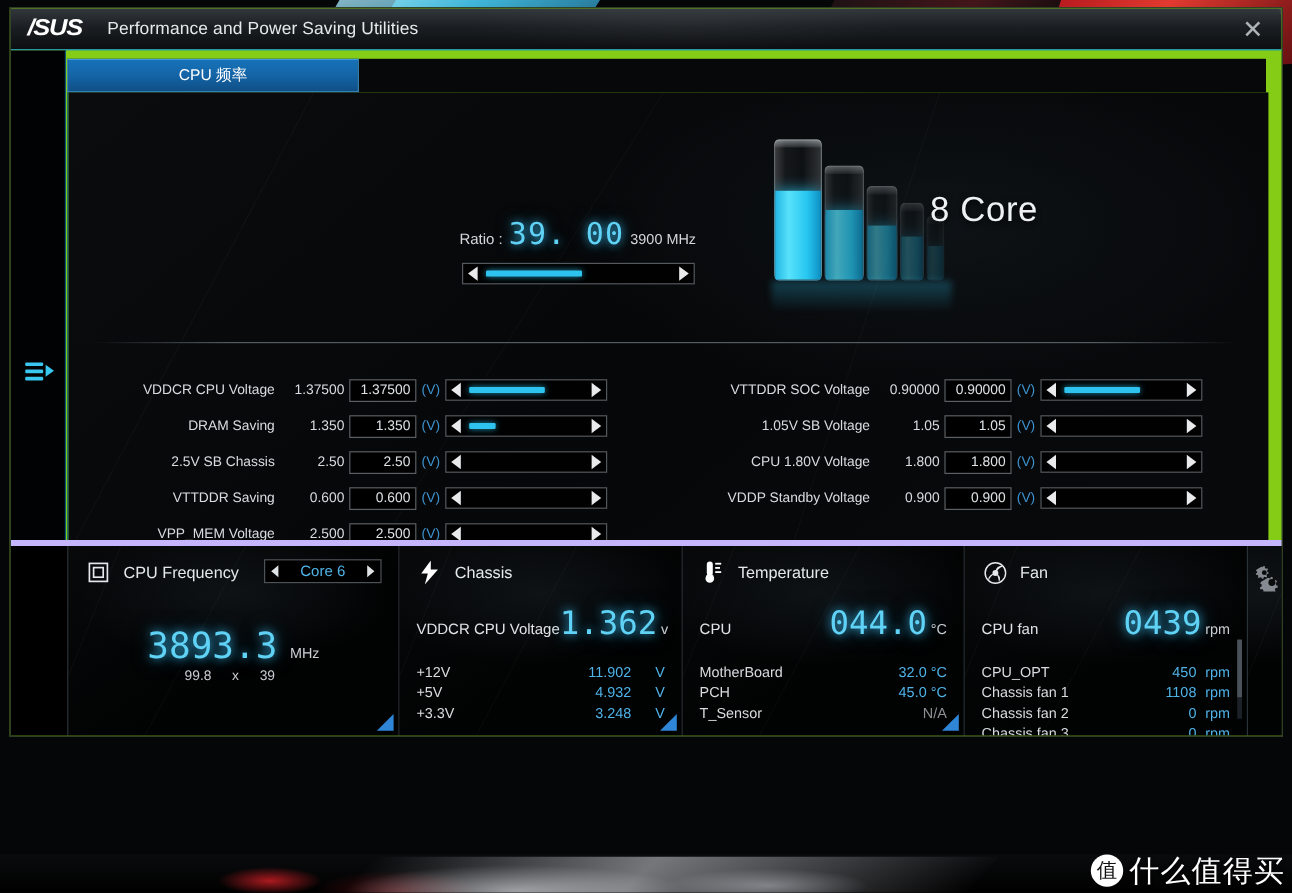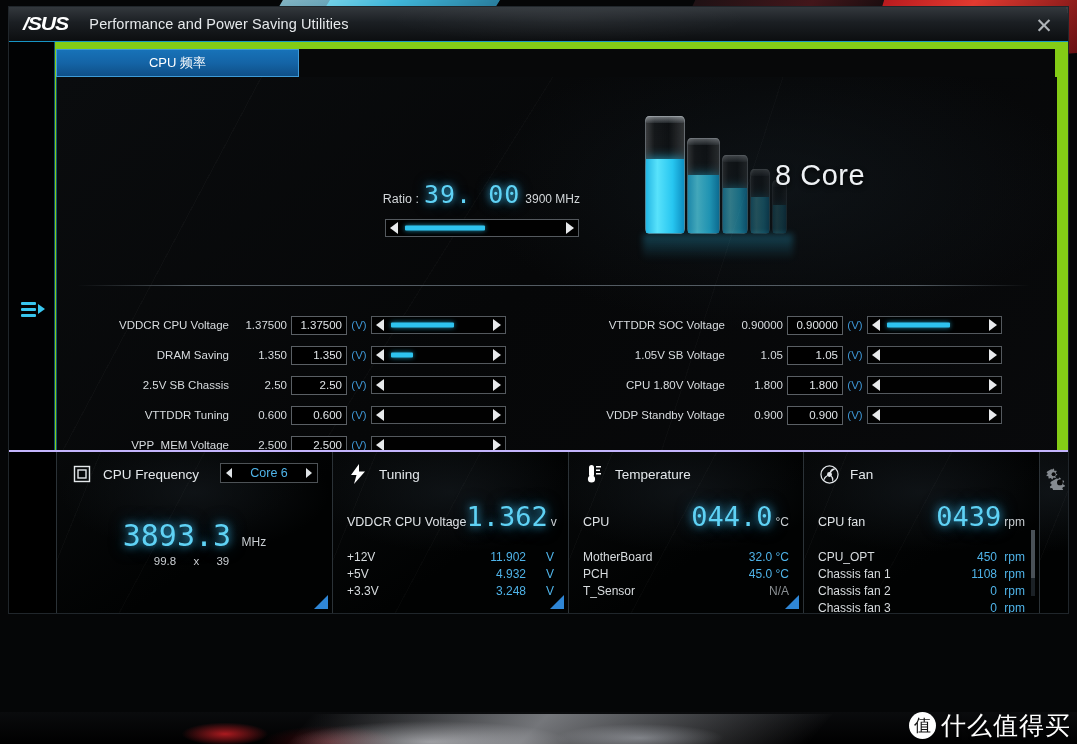--- a/index.html
+++ b/index.html
@@ -360,21 +360,21 @@
   #btn-save { left: 130px; top: 457px; width: 118px; }
   #btn-restore { right: 173px; top: 457px; width: 103px; }
   #btn-apply { right: 43px; top: 457px; width: 104px; }
 
   
   #monitor-bar {
     position: absolute;
     left: 0; bottom: 0;
     width: 1061px; height: 163px;
     background: #000;
-    border-top: 2px solid #c4b5fd;
+    border-top: 5px solid #c4b5fd;
     display: flex;
   }
   .mon-panel {
     position: relative;
     height: 100%;
     border-right: 1px solid #2b3237;
     background:
       radial-gradient(ellipse 180px 80px at 50% 25%, rgba(22,28,33,.6), rgba(0,0,0,0) 75%),
       linear-gradient(145deg, #07090a, #010202 60%);
     overflow: hidden;
@@ -675,21 +675,21 @@
             <div class="arrow-l">
               <div class="tri-l"></div>
             </div>
             <div class="track"></div>
             <div class="arrow-r">
               <div class="tri-r"></div>
             </div>
           </div>
         </div>
         <div class="volt-row">
-          <div class="v-name">VTTDDR Tuning</div>
+          <div class="v-name">VTTDDR Saving</div>
           <div class="v-cur">0.600</div>
           <input class="v-input" type="text" value="0.600" style="">
           <div class="v-unit">(V)</div>
           <div class="slider v-slider">
             <div class="arrow-l">
               <div class="tri-l"></div>
             </div>
             <div class="track"></div>
             <div class="arrow-r">
               <div class="tri-r"></div>
@@ -814,21 +814,21 @@
       <div class="corner-tri"></div>
     </div>
 
     <div class="mon-panel" id="panel-voltage">
       <div class="mon-head">
         <span class="mon-icon">
           <svg width="18" height="20" viewBox="0 0 18 20">
             <polygon points="10,0 2,11 7.5,11 5,20 16,7.5 10,7.5" fill="#ffffff"></polygon>
           </svg>
         </span>
-        <span class="mon-title">Tuning</span>
+        <span class="mon-title">Chassis</span>
       </div>
       <div class="primary-row">
         <span class="primary-label">VDDCR CPU Voltage</span>
         <span class="primary-val-wrap">
           <span class="big-num primary-val">1.362</span><span class="primary-unit">v</span>
         </span>
       </div>
       <div class="sub-list" id="voltage-sub-list">
           <div class="sub-row">
             <span class="sub-name">+12V</span>

